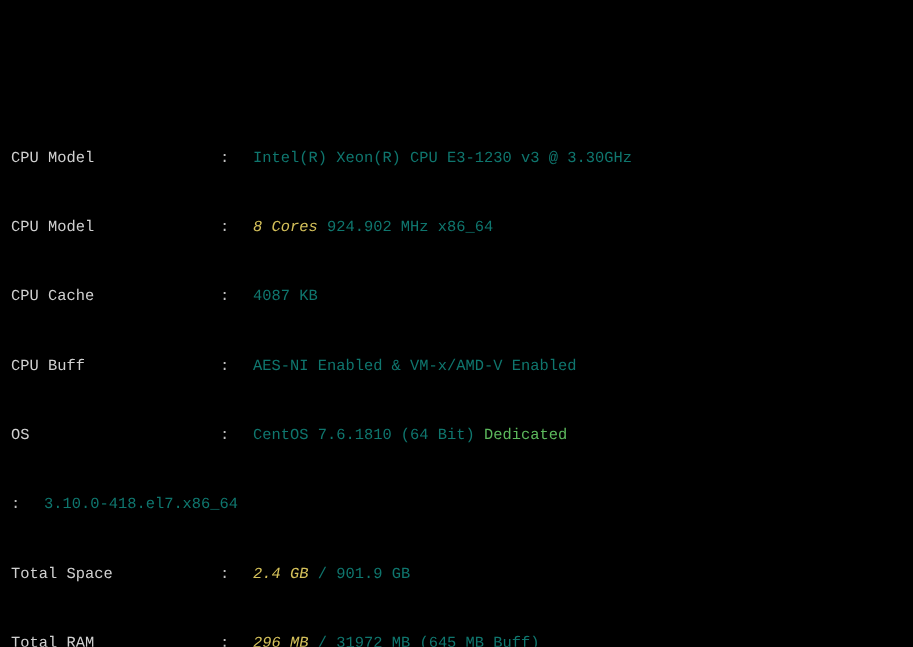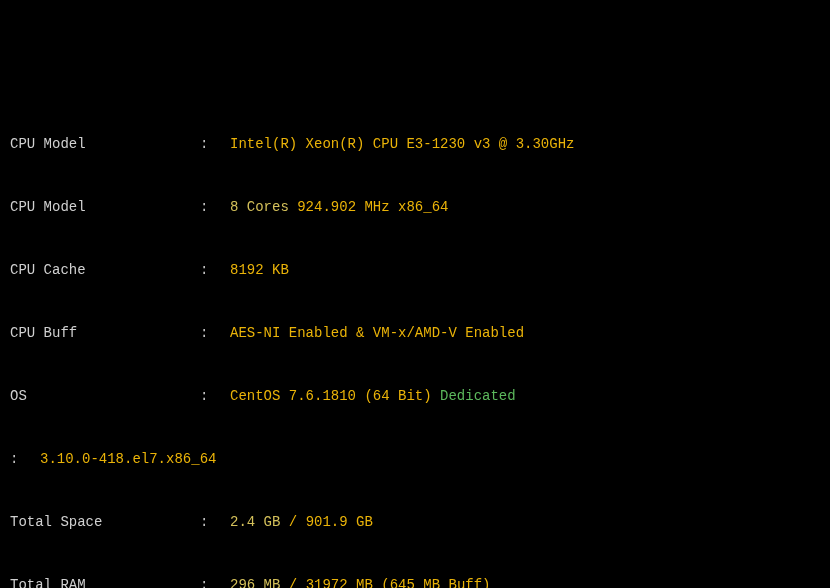--- a/index.html
+++ b/index.html
@@ -11,22 +11,22 @@
       padding: 8px 10px;
       width: 830px;
       height: 588px;
       white-space: pre;
       color: #aaa;
     }
     .row { display: flex; }
     .label { color: #d0d0d0; width: 190px; flex-shrink: 0; }
     .colon { color: #c0c0c0; width: 30px; flex-shrink: 0; }
     .val { flex: 1; }
-    .cyan { color: #eab308; }
-    .yellow { color: #d4c05a; }
+    .cyan { color: #0f766e; }
+    .yellow { color: #d4c05a; font-style: italic; }
     .green { color: #5cb85c; }
     .container { position: relative; width: 100%; height: 100%; }
   </style>
 </head>
 <body>
 
 
 
 <div class="container">
 
@@ -38,21 +38,21 @@
 
 <div class="row">
   <span class="label">CPU Model</span>
   <span class="colon">: </span>
   <span class="val"><span class="yellow">8 Cores</span> <span class="cyan">924.902 MHz</span> <span class="cyan">x86_64</span></span>
 </div>
 
 <div class="row">
   <span class="label">CPU Cache</span>
   <span class="colon">: </span>
-  <span class="val cyan">8192 KB</span>
+  <span class="val cyan">4087 KB</span>
 </div>
 
 <div class="row">
   <span class="label">CPU Buff</span>
   <span class="colon">: </span>
   <span class="val cyan">AES-NI Enabled &amp; VM-x/AMD-V Enabled</span>
 </div>
 
 <div class="row">
   <span class="label">OS</span>

